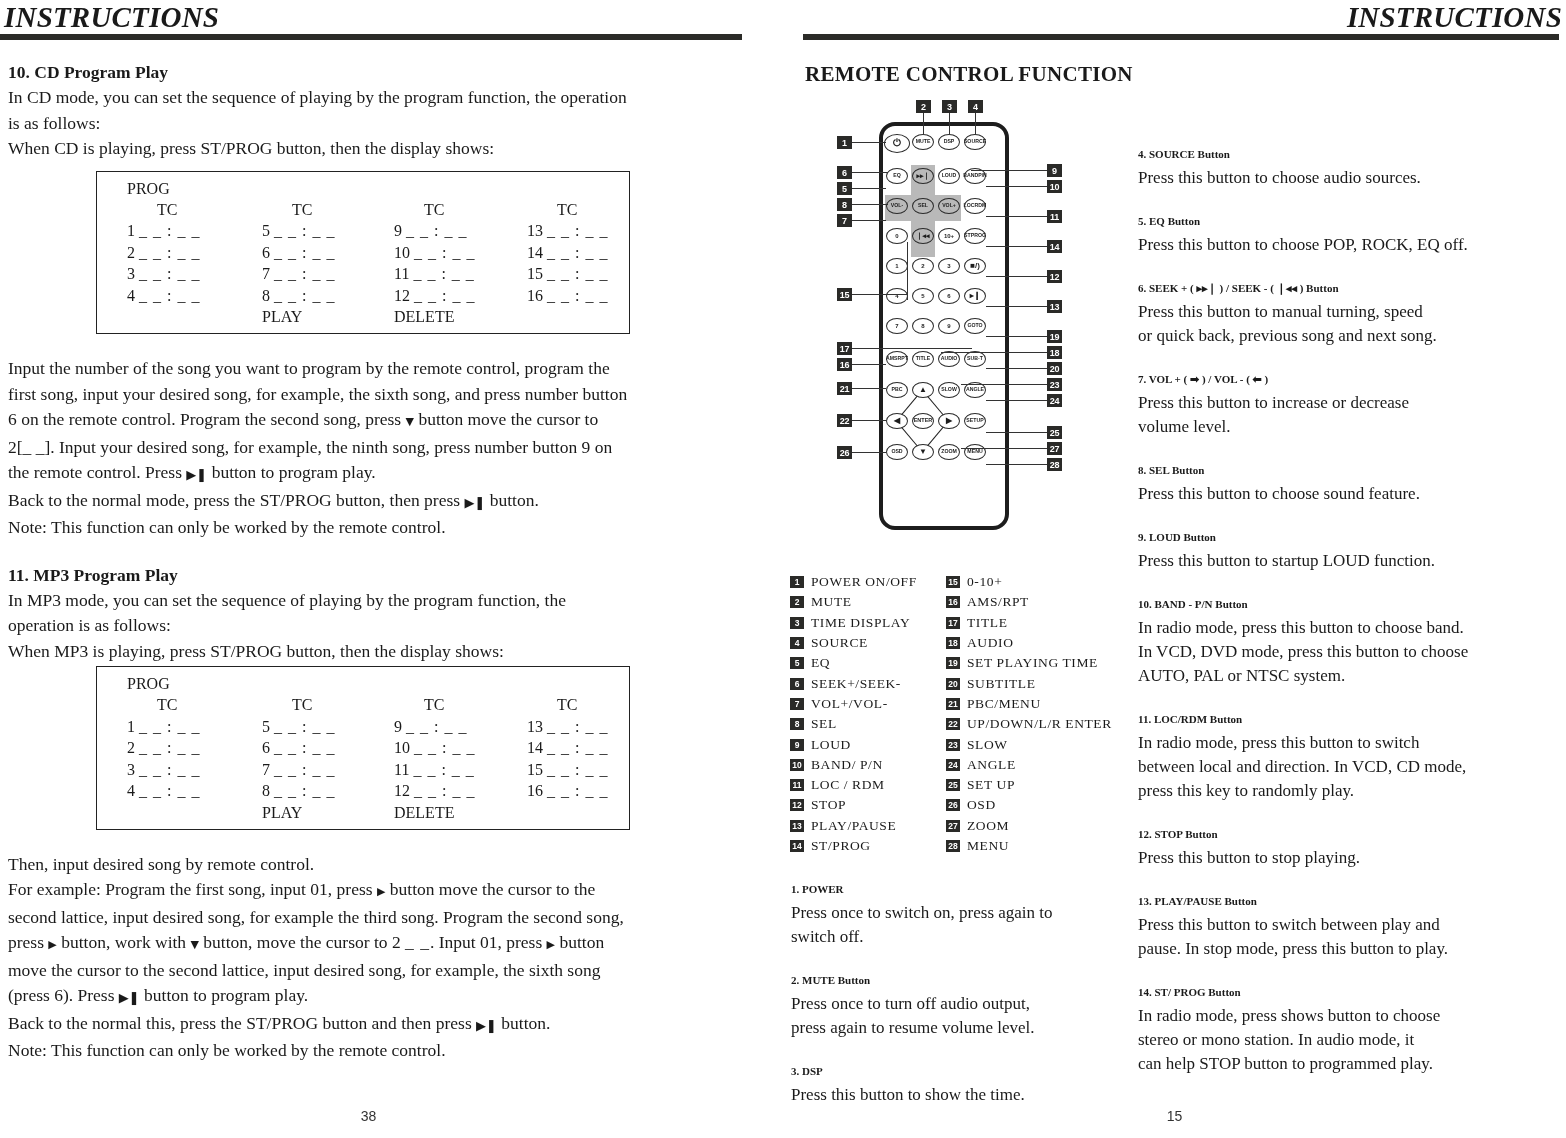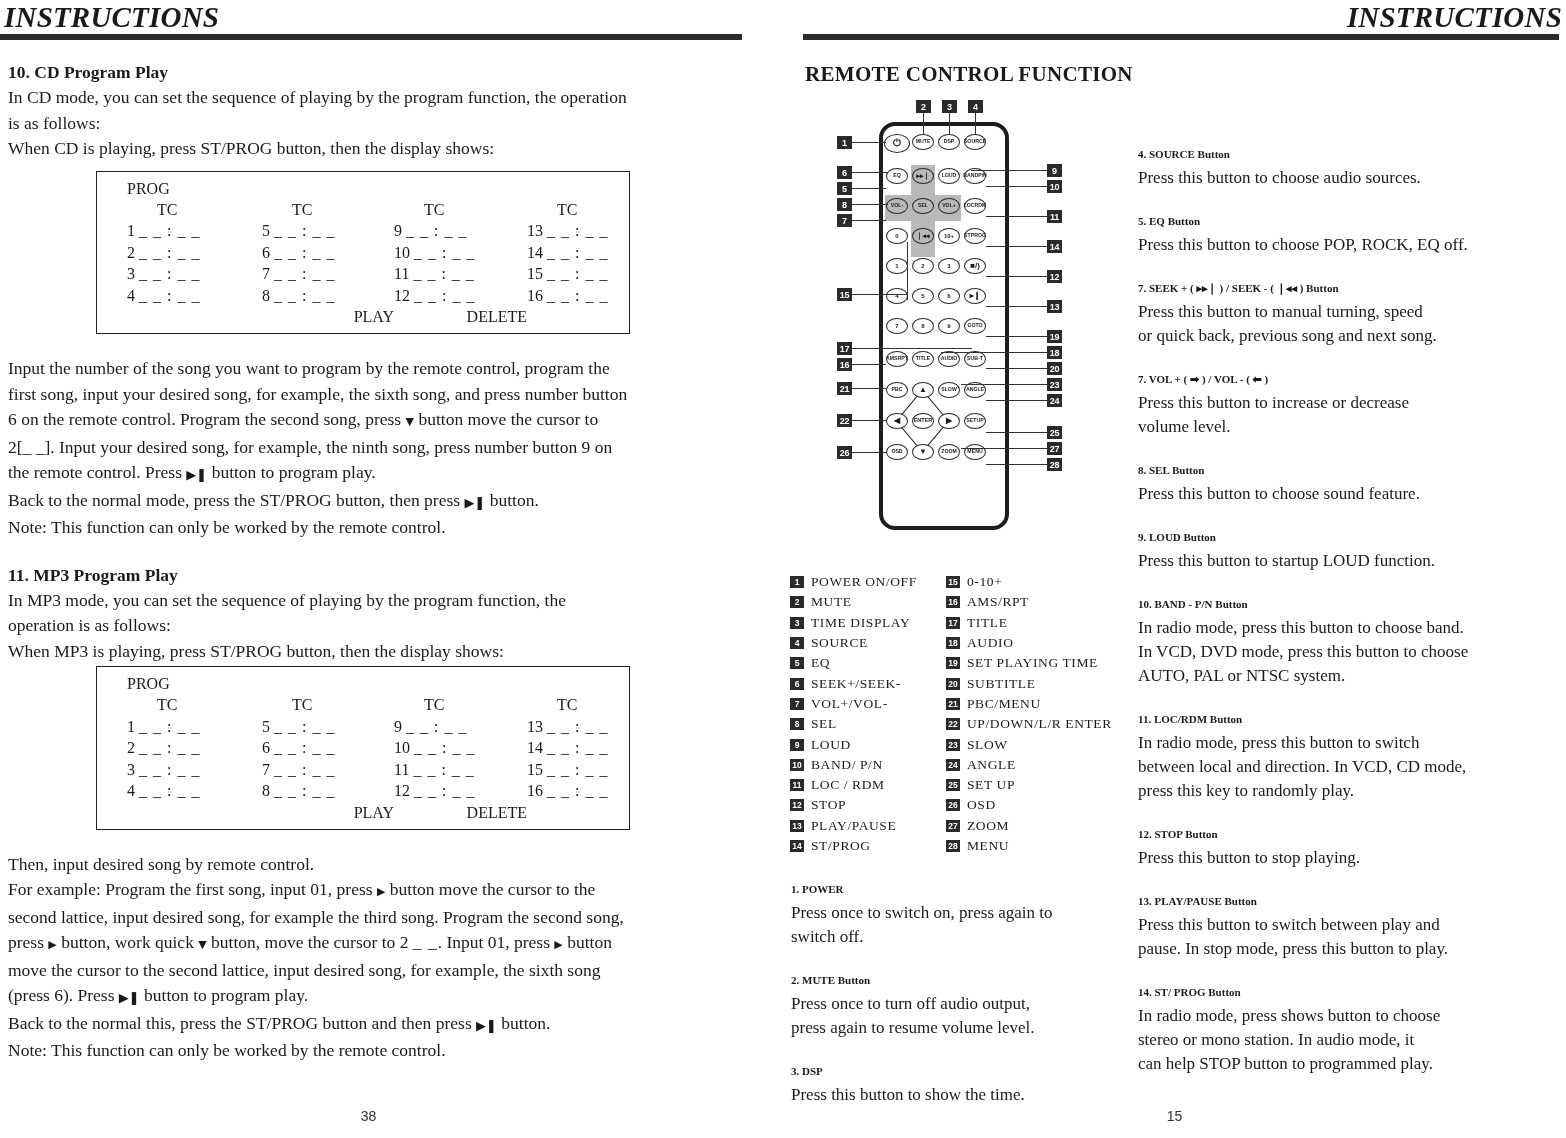--- a/index.html
+++ b/index.html
@@ -44,21 +44,21 @@
     margin: 9px 0 0 88px;
     padding: 7px 0 6px 0;
     position: relative;
   }
   .prog-label { font-size: 16px; margin-left: 30px; line-height: 20px; }
   .prog-grid { display: grid; grid-template-columns: 135px 132px 133px 134px; margin-left: 30px; }
   .prog-cell { font-size: 16px; line-height: 21.5px; white-space: nowrap; }
   .prog-tc { padding-left: 30px; }
   .blank { letter-spacing: 1px; }
   .prog-foot { display: grid; grid-template-columns: 135px 132px 133px 134px; margin-left: 30px; }
-  .prog-foot div { font-size: 16px; line-height: 21px; text-align: right; }
+  .prog-foot div { font-size: 16px; line-height: 21px; }
 
   
   .rbody { padding: 14px 0 0 0; position: relative; height: 1096px; }
   .rc-heading {
     font-weight: bold; font-size: 21px; letter-spacing: .3px;
     margin: 6px 0 0 22px;
   }
 
   
   .remote-wrap { position: absolute; left: 28px; top: 50px; width: 330px; height: 470px; }
@@ -269,21 +269,21 @@
     <p class="body">Then, input desired song by remote control.</p>
     <p class="body">
       <span>For example: Program the first song, input 01, press</span>
       <span class="ico-sm">▶</span>
       <span>button move the cursor to the</span>
     </p>
     <p class="body">second lattice, input desired song, for example the third song. Program the second song,</p>
     <p class="body">
       <span>press</span>
       <span class="ico-sm">▶</span>
-      <span>button, work quick</span>
+      <span>button, work with</span>
       <span class="ico-sm">▼</span>
       <span>button, move the cursor to 2</span>
       <span class="blank">_ _</span><span>. Input 01, press</span>
       <span class="ico-sm">▶</span>
       <span>button</span>
     </p>
     <p class="body">move the cursor to the second lattice, input desired song, for example, the sixth song</p>
     <p class="body">
       <span>(press 6). Press</span>
       <span class="ico">▶❚</span>
@@ -683,21 +683,21 @@
     <div class="col-right" id="col-right">
         <div class="ent">
           <div class="ent-title">4. SOURCE Button</div>
           <div class="ent-body">Press this button to choose audio sources.</div>
         </div>
         <div class="ent">
           <div class="ent-title">5. EQ Button</div>
           <div class="ent-body">Press this button to choose POP, ROCK, EQ off.</div>
         </div>
         <div class="ent">
-          <div class="ent-title">7. SEEK + ( ▸▸❘ ) / SEEK - ( ❘◂◂ ) Button</div>
+          <div class="ent-title">6. SEEK + ( ▸▸❘ ) / SEEK - ( ❘◂◂ ) Button</div>
           <div class="ent-body">Press this button to manual turning, speed</div>
           <div class="ent-body">or quick back, previous song and next song.</div>
         </div>
         <div class="ent">
           <div class="ent-title">7. VOL + ( ➡ ) / VOL - ( ⬅ )</div>
           <div class="ent-body">Press this button to increase or decrease</div>
           <div class="ent-body">volume level.</div>
         </div>
         <div class="ent">
           <div class="ent-title">8. SEL Button</div>

